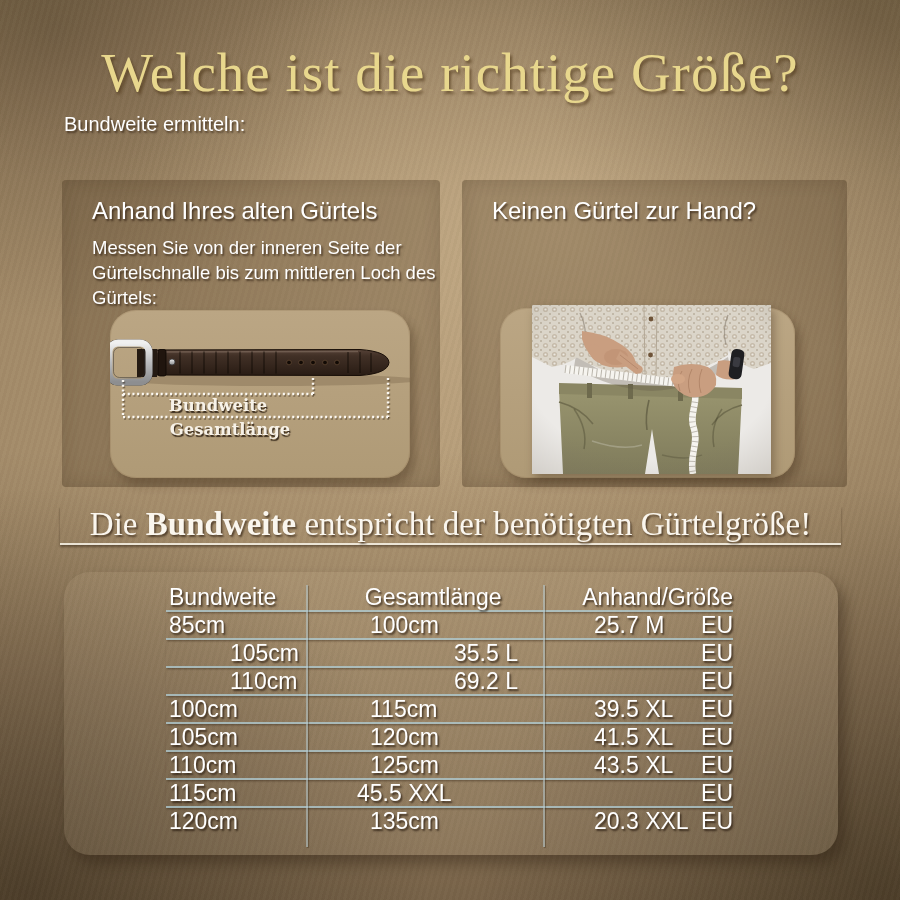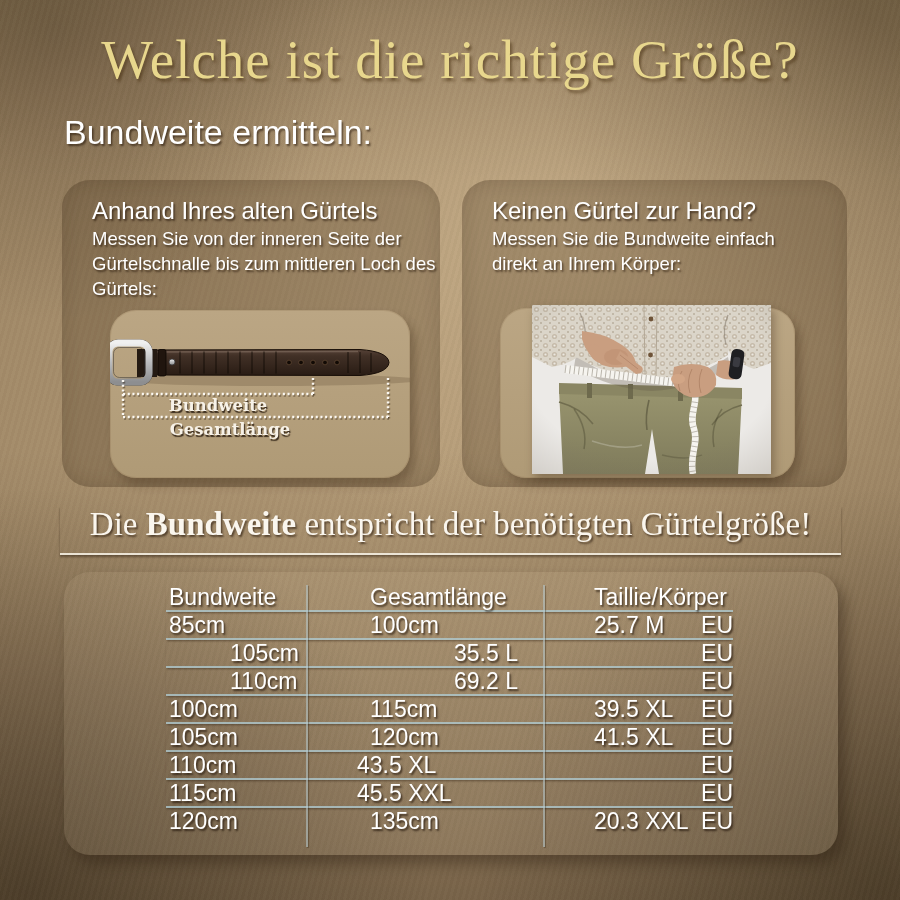--- a/index.html
+++ b/index.html
@@ -11,38 +11,38 @@
       radial-gradient(circle 420px at 6% 3%, rgba(50,36,20,0.30), rgba(50,36,20,0) 70%),
       radial-gradient(circle 480px at 96% 2%, rgba(50,36,20,0.20), rgba(50,36,20,0) 70%),
       radial-gradient(circle 560px at 3% 99%, rgba(32,22,11,0.45), rgba(32,22,11,0) 72%),
       radial-gradient(circle 560px at 98% 99%, rgba(32,22,11,0.42), rgba(32,22,11,0) 72%),
       linear-gradient(180deg, rgba(30,20,10,0.10) 0%, rgba(30,20,10,0) 20%, rgba(30,20,10,0) 50%, rgba(38,25,12,0.32) 100%),
       radial-gradient(ellipse 620px 420px at 62% 26%, rgba(218,194,154,0.55), rgba(218,194,154,0) 72%),
       radial-gradient(ellipse 820px 640px at 45% 52%, #b49b77 0%, #9d8564 70%, #83704f 100%);
   }
   .shadow-text{text-shadow:1.5px 2px 2px rgba(35,20,8,0.65);}
   .page-title{
-    position:absolute;left:0;right:0;top:28px;margin:0;text-align:center;
+    position:absolute;left:0;right:0;top:28px;margin:13px;text-align:center;
     font-family:"Liberation Serif","DejaVu Serif",serif;font-weight:400;
     font-size:55px;letter-spacing:1px;color:#e8d78d;
     text-shadow:2px 3px 3px rgba(70,45,15,0.55);
   }
   .subtitle{
-    position:absolute;left:64px;top:113px;font-size:34px;color:#ffffff;
+    position:absolute;left:64px;top:113px;font-size:20px;color:#ffffff;
     text-shadow:1.5px 2px 2px rgba(35,20,8,0.6);
   }
   .box{
-    position:absolute;top:180px;height:307px;border-radius:28px;
+    position:absolute;top:180px;height:307px;border-radius:4px;
     background:rgba(74,56,35,0.27);
     box-shadow:inset 0 0 18px rgba(50,35,18,0.18);
   }
   .box-left{left:62px;width:378px;}
   .box-right{left:462px;width:385px;}
   .box h2{margin:17px 0 0 30px;font-size:24px;font-weight:400;color:#ffffff;}
-  .box p{margin:1px 0 0 30px;font-size:18.5px;line-height:1.36;color:#ffffff;}
+  .box p{margin:10px 0 0 30px;font-size:18.5px;line-height:1.36;color:#ffffff;}
   .box-left p{width:352px;}
   .box-right p{width:308px;}
   .panel{
     position:absolute;border-radius:26px;
     background:linear-gradient(180deg,#bba684,#af9a76);
     box-shadow:5px 7px 10px rgba(55,38,20,0.32), inset 0 0 0 1px rgba(120,92,60,0.18);
   }
   .belt-panel{left:48px;top:130px;width:300px;height:168px;}
   .photo-panel{left:38px;top:128px;width:295px;height:170px;}
   .belt-svg{position:absolute;left:0;top:0;width:300px;height:168px;}
@@ -53,21 +53,21 @@
   }
   .lbl-bundweite{left:13px;top:86px;width:190px;}
   .lbl-gesamt{left:25px;top:110px;width:190px;}
   .photo-svg{
     position:absolute;left:70px;top:125px;width:239px;height:169px;
     box-shadow:3px 5px 9px rgba(45,30,15,0.35);
   }
   .banner{
     position:absolute;left:60px;top:506px;width:781px;text-align:center;
     font-family:"Liberation Serif","DejaVu Serif",serif;font-size:33px;line-height:36px;
-    color:#faf6ee;padding-bottom:11px;
+    color:#faf6ee;padding-bottom:1px;
     border-bottom:2px solid rgba(244,238,226,0.9);
     box-shadow:0 2px 2px rgba(40,25,10,0.45);
     text-shadow:1.5px 2px 2px rgba(35,20,8,0.6);
   }
   .banner b{font-weight:bold;}
   .table-panel{
     position:absolute;left:64px;top:572px;width:774px;height:283px;border-radius:26px;
     background:linear-gradient(160deg, rgba(236,216,182,0.09), rgba(236,216,182,0.16));
     box-shadow:7px 9px 14px rgba(40,27,12,0.38);
   }
@@ -166,21 +166,20 @@
             <path d="M13,107 H278"></path>
         </g>
       </svg>
       <div class="measure-label lbl-bundweite">Bundweite</div>
       <div class="measure-label lbl-gesamt">Gesamtlänge</div>
     </div>
   </section>
 
   <section class="box box-right">
     <h2 class="shadow-text">Keinen Gürtel zur Hand?</h2>
-    <p class="shadow-text">Messen Sie die Bundweite einfach direkt an Ihrem Körper:</p>
     <div class="panel photo-panel"></div>
     <svg class="photo-svg" viewBox="0 0 239 169" xmlns="http://www.w3.org/2000/svg">
       <defs>
         <pattern id="sp" width="9" height="9" patternUnits="userSpaceOnUse">
           <rect width="9" height="9" fill="#dbd5c9"></rect>
           <circle cx="4.5" cy="4.5" r="2.6" fill="#c6bbaa"></circle>
           <circle cx="4.5" cy="4.5" r="1.1" fill="#ece8e0"></circle>
           <circle cx="0" cy="0" r="1" fill="#b9ae9d"></circle>
             <circle cx="9" cy="0" r="1" fill="#b9ae9d"></circle>
           <circle cx="0" cy="9" r="1" fill="#b9ae9d"></circle>
@@ -250,21 +249,21 @@
 
   <div class="banner">
     <span>Die </span><b>Bundweite</b><span> entspricht der benötigten Gürtelgröße!</span>
   </div>
 
   <div class="table-panel"></div>
   <div class="size-table">
     <div class="thead">
       <div class="col1">Bundweite</div>
       <div class="col2">Gesamtlänge</div>
-      <div class="col3">Taillie/Körper</div>
+      <div class="col3">Anhand/Größe</div>
     </div>
     <div class="tbody" id="table-body">
         <div class="trow">
           <div class="col1">85cm</div>
           <div class="col2">100cm</div>
           <div class="col3">
             <span>25.7 M</span>
             <span>EU</span>
           </div>
         </div>
@@ -293,20 +292,21 @@
         <div class="trow">
           <div class="col1">105cm</div>
           <div class="col2">120cm</div>
           <div class="col3">
             <span>41.5 XL</span>
             <span>EU</span>
           </div>
         </div>
         <div class="trow">
           <div class="col1">110cm</div>
+          <div class="col2">125cm</div>
           <div class="col3">
             <span>43.5 XL</span>
             <span>EU</span>
           </div>
         </div>
         <div class="trow">
           <div class="col1">115cm</div>
           <div class="col3">
             <span>45.5 XXL</span>
             <span>EU</span>

